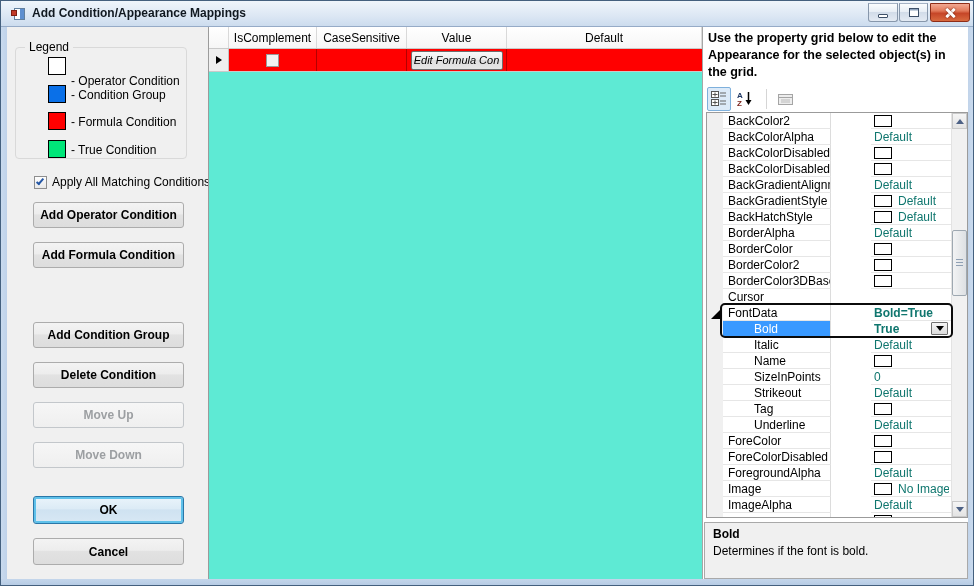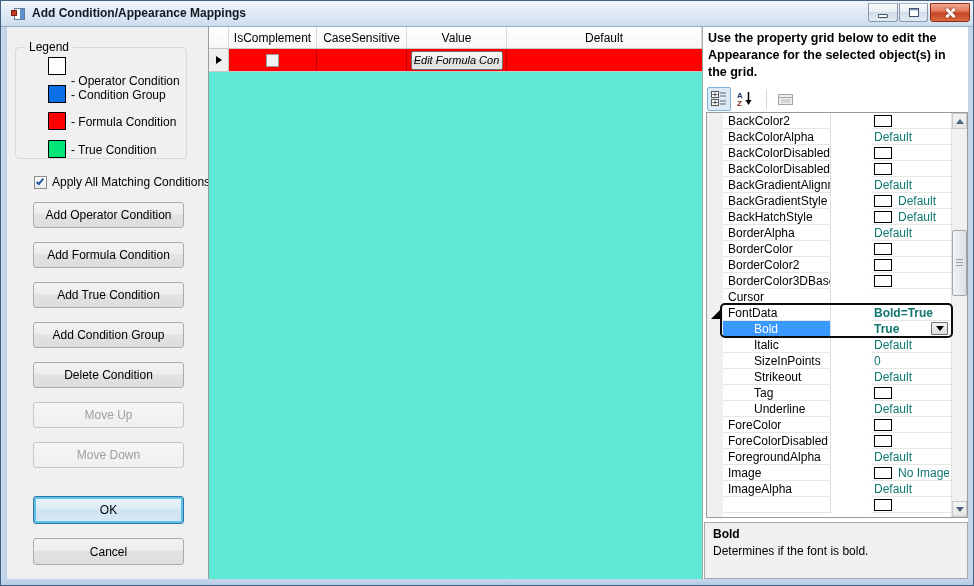--- a/index.html
+++ b/index.html
@@ -43,21 +43,21 @@
   .lglbl{position:absolute;left:70px;font-size:12px;color:#000;line-height:18px;}
 
   #applyrow{position:absolute;left:33px;top:174px;display:flex;align-items:center;}
   .cb{width:13px;height:13px;border:1px solid #8E8E8E;background:linear-gradient(#FEFEFE,#E8E8E8);position:relative;flex:0 0 13px;}
   .cb .chk{position:absolute;left:3px;top:0px;width:4px;height:8px;
     border-right:2px solid #2456A4;border-bottom:2px solid #2456A4;transform:rotate(40deg);}
   #applylabel{margin-left:5px;font-size:12px;color:#000;white-space:nowrap;}
 
   .btn{position:absolute;left:32px;width:151px;height:26px;border:1px solid #ACACAC;border-radius:3px;
     background:linear-gradient(#F3F3F3,#EDEDED 45%,#E2E2E2 50%,#DDDDDD);
-    font-size:12px;color:#000;display:flex;align-items:center;justify-content:center;cursor:default;}
+    font-size:12px;color:#000;display:flex;align-items:center;justify-content:center;cursor:default;font-weight:bold;}
   .btn.disabled{border-color:#C3C7CB;background:linear-gradient(#F6F6F6,#EFEFEF);color:#9C9FA2;}
   .btn.okfocus{height:28px;border:1px solid #2A77A8;box-shadow:inset 0 0 0 2px #5FC1EA;
     background:linear-gradient(#EAF4FB,#DCEBF6 45%,#CFE2F1 50%,#D8E8F4);}
 
   
   #dgrid{position:absolute;left:207px;top:26px;width:495px;height:552px;background:#5eead4;
     border-left:1px solid #9B9B9B;border-right:1px solid #A6A6A6;}
   #dghead{display:flex;height:22px;background:linear-gradient(#FFFFFF,#F6F6F6);border-bottom:1px solid #C9C9C9;}
   .hcell{border-right:1px solid #D9D9D9;font-size:12px;color:#000;display:flex;align-items:center;justify-content:center;}
   .hc0{flex:0 0 20px;} .hc1{flex:0 0 88px;} .hc2{flex:0 0 90px;} .hc3{flex:0 0 100px;} .hc4{flex:1;}
@@ -158,21 +158,20 @@
 
   <div id="applyrow">
     <div class="cb">
         <div class="chk"></div>
       </div>
     <div id="applylabel">Apply All Matching Conditions</div>
   </div>
 
   <div class="btn" style="top:201px;">Add Operator Condition</div>
   <div class="btn" style="top:241px;">Add Formula Condition</div>
-  <div class="btn" style="top:281px;">Add True Condition</div>
   <div class="btn" style="top:321px;">Add Condition Group</div>
   <div class="btn" style="top:361px;">Delete Condition</div>
   <div class="btn disabled" style="top:401px;">Move Up</div>
   <div class="btn disabled" style="top:441px;">Move Down</div>
   <div class="btn okfocus" style="top:495px;">OK</div>
   <div class="btn" style="top:537px;height:27px;">Cancel</div>
 
   <div id="dgrid">
     <div id="dghead">
       <div class="hcell hc0"></div>
@@ -325,20 +324,26 @@
             </span>
           </div>
         </div>
       <div class="prow">
           <div class="pname ind">Italic</div>
           <div class="pval">
             <span class="pvt">Default</span>
           </div>
         </div>
       <div class="prow">
+          <div class="pname ind">Name</div>
+          <div class="pval">
+            <span class="sw"></span>
+          </div>
+        </div>
+      <div class="prow">
           <div class="pname ind">SizeInPoints</div>
           <div class="pval">
             <span class="pvt">0</span>
           </div>
         </div>
       <div class="prow">
           <div class="pname ind">Strikeout</div>
           <div class="pval">
             <span class="pvt">Default</span>
           </div>

